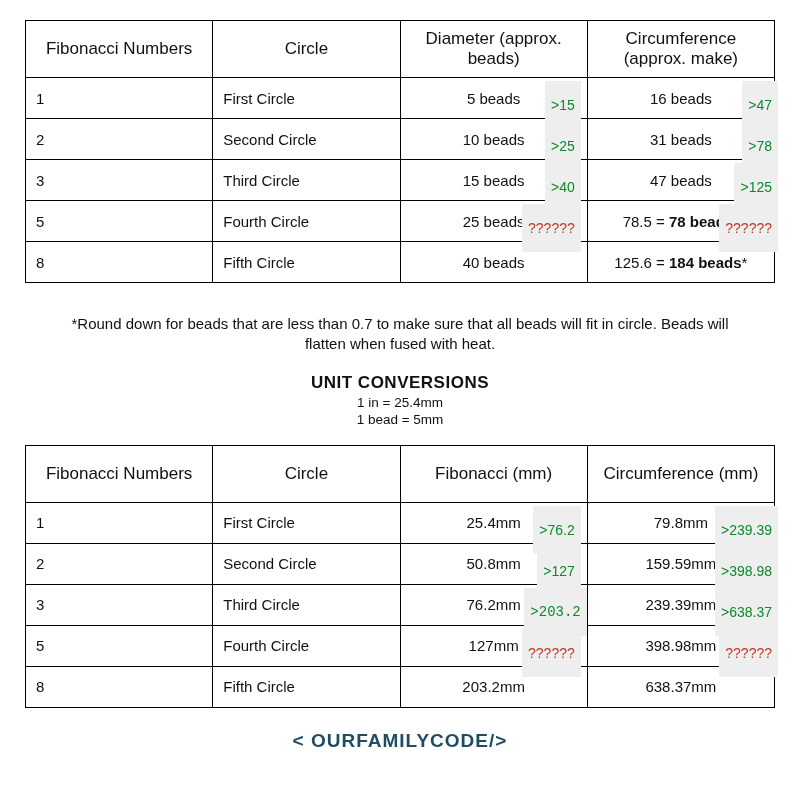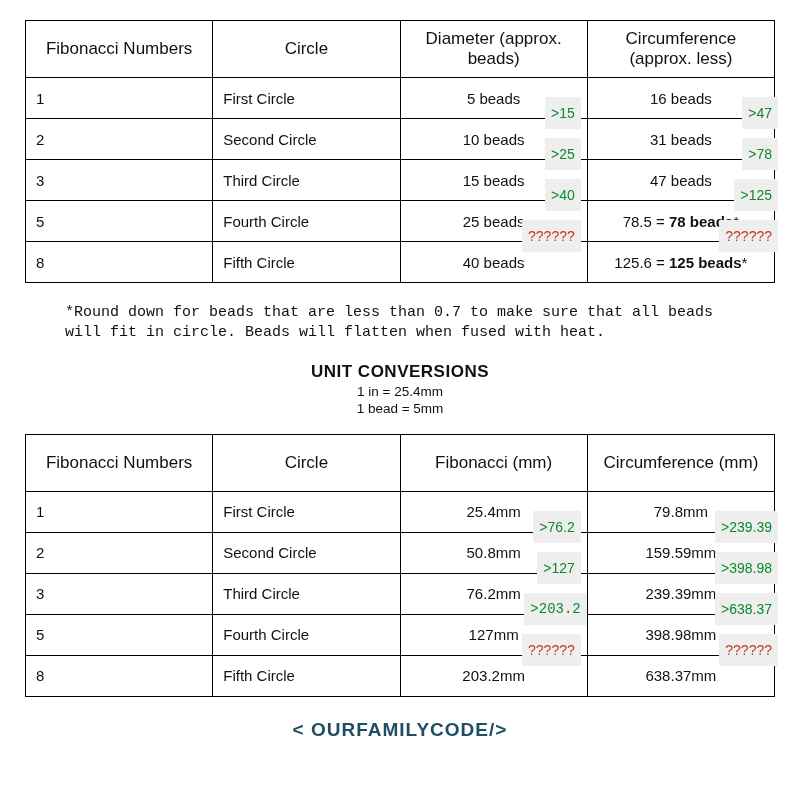--- a/index.html
+++ b/index.html
@@ -27,45 +27,45 @@
     text-align: center;
     font-weight: 400;
     font-size: 17px;
     vertical-align: middle;
     height: 44px;
   }
   td.fib, td.circle { text-align: left; }
   td.val { text-align: center; }
   td { height: 28px; }
   .note {
+    text-align: center;
     font-size: 15px;
-    margin: 20px 40px 18px 40px;
+    margin: 31px 40px 18px 40px;
     line-height: 1.35;
-    font-family: Liberation Mono, monospace;
   }
   .section-title {
     text-align: center;
     font-family: "Arial Black", Impact, sans-serif;
     font-weight: 900;
     font-size: 17px;
     letter-spacing: 0.5px;
     text-transform: uppercase;
   }
   .conv {
     text-align: center;
     font-size: 13.5px;
     margin: 2px 0;
   }
   .spacer { height: 16px; }
   .annot {
     position: absolute;
     background: #eee;
     color: #0b8a2a;
     font-size: 14px;
-    padding: 8px 6px;
+    padding: 16px 6px;
     white-space: nowrap;
     border-radius: 1px;
     z-index: 2;
   }
   .annot.red { color: #c0392b; }
   .bold { font-weight: 700; }
   .footer {
     text-align: center;
     margin-top: 22px;
     font-family: "Arial Black", Impact, sans-serif;
@@ -78,21 +78,21 @@
 </style>
 </head>
 <body>
 
 <table>
   <thead>
     <tr>
       <th>Fibonacci Numbers</th>
       <th>Circle</th>
       <th>Diameter (approx. beads)</th>
-      <th>Circumference (approx. less)</th>
+      <th>Circumference (approx. make)</th>
     </tr>
   </thead>
   <tbody id="t1body">
       <tr>
         <td class="fib">1</td>
         <td class="circle">First Circle</td>
         <td class="val">5 beads<span class="annot" style="right: 6px; bottom: -11px;">&gt;15</span></td>
         <td class="val">16 beads<span class="annot" style="right: -4px; bottom: -11px; text-align: center;">&gt;47</span></td>
       </tr>
       <tr>
@@ -110,21 +110,21 @@
       <tr>
         <td class="fib">5</td>
         <td class="circle">Fourth Circle</td>
         <td class="val">25 beads<span class="annot red" style="right: 6px; bottom: -11px;">??????</span></td>
         <td class="val"><span>78.5 = </span><span class="bold">78 beads</span><span>*</span><span class="annot red" style="right: -4px; bottom: -11px;">??????</span></td>
       </tr>
       <tr>
         <td class="fib">8</td>
         <td class="circle">Fifth Circle</td>
         <td class="val">40 beads</td>
-        <td class="val"><span>125.6 = </span><span class="bold">125 beads</span><span>*</span></td>
+        <td class="val"><span>125.6 = </span><span class="bold">184 beads</span><span>*</span></td>
       </tr>
     </tbody>
 </table>
 
 <div class="note">*Round down for beads that are less than 0.7 to make sure that all beads will fit in circle. Beads will flatten when fused with heat.</div>
 
 <div class="section-title">Unit Conversions</div>
 <div class="conv">1 in = 25.4mm</div>
 <div class="conv">1 bead = 5mm</div>
 <div class="spacer"></div>

